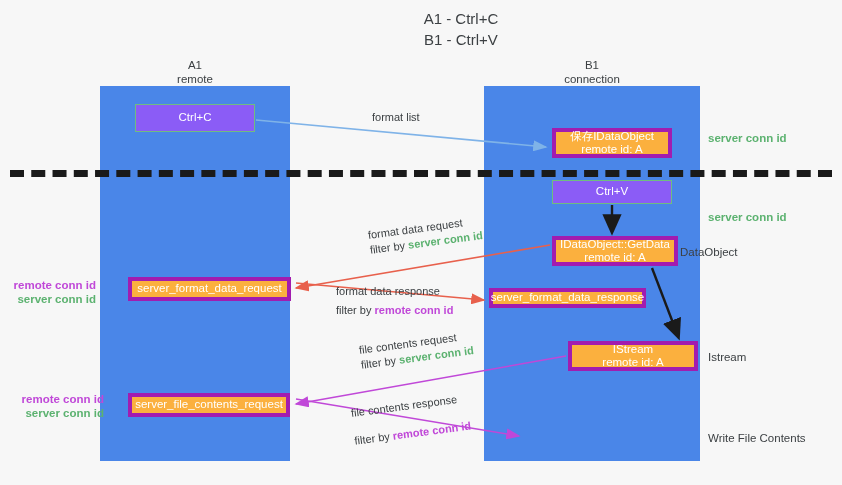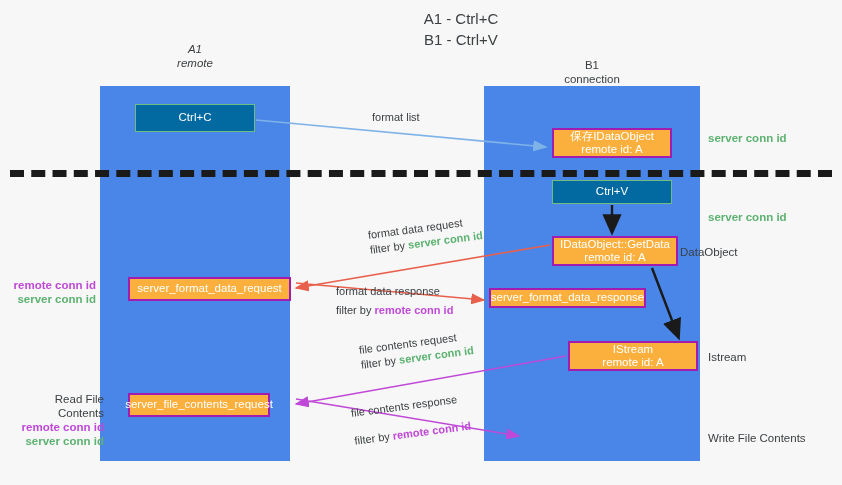--- a/index.html
+++ b/index.html
@@ -16,48 +16,48 @@
   
   #title{
     left:0;top:8px;width:842px;text-align:center;
     font-size:15px;line-height:21px;color:#3c4043;margin-left:40px;
   }
 
   
   .lane-head{
     text-align:center;font-size:11.5px;line-height:14px;color:#3c4043;
   }
-  #head-a1{left:100px;top:42px;width:190px;font-style:italic;}
+  #head-a1{left:100px;top:58px;width:190px;}
   #head-b1{left:484px;top:58px;width:216px;}
 
   
   .lane{background:#4a86e8;}
   #lane-a1{left:100px;top:86px;width:190px;height:375px;}
   #lane-b1{left:484px;top:86px;width:216px;height:375px;}
 
   
   .box{
     box-sizing:border-box;
     display:flex;flex-direction:column;
     align-items:center;justify-content:center;
     color:#ffffff;font-size:11.5px;line-height:13.5px;
     text-align:center;
   }
-  .box.green{background:#0369a1;border:1px solid #6fbd80;}
-  .box.orange{background:#fbb03e;border:2px solid #a21caf;}
+  .box.green{background:#8b5cf6;border:1px solid #6fbd80;}
+  .box.orange{background:#fbb03e;border:4px solid #a21caf;}
   .box .l2{font-size:11.5px;line-height:13.5px;}
 
   #b-ctrlc{left:135px;top:104px;width:120px;height:28px;}
   #b-save{left:552px;top:128px;width:120px;height:30px;}
   #b-ctrlv{left:552px;top:180px;width:120px;height:24px;}
   #b-getdata{left:552px;top:236px;width:126px;height:30px;}
   #b-fdreq{left:128px;top:277px;width:163px;height:24px;}
   #b-fdresp{left:489px;top:288px;width:157px;height:20px;}
   #b-istream{left:568px;top:341px;width:130px;height:30px;}
-  #b-fcreq{left:128px;top:393px;width:142px;height:24px;}
+  #b-fcreq{left:128px;top:393px;width:162px;height:24px;}
   #b-fcresp{left:524px;top:424px;width:161px;height:24px;}
 
   
   #divider{
     left:10px;top:170px;width:822px;height:0;
     border-top:7px dashed #1a1a1a;
   }
 
   
   .annot{font-size:11.5px;line-height:14px;}
@@ -211,18 +211,17 @@
   <div class="abs annot c-plain" id="a-dataobject">DataObject</div>
   <div class="abs annot c-plain" id="a-istream">Istream</div>
   <div class="abs annot c-plain" id="a-write">Write File Contents</div>
 
   <div class="abs annot" id="a-left-1">
     <div class="c-purple">remote conn id</div>
     <div class="c-green">server conn id</div>
   </div>
 
   <div class="abs annot" id="a-left-2">
-    <div class="hdr">Read File Contents</div>
     <div class="c-purple">remote conn id</div>
     <div class="c-green">server conn id</div>
   </div>
 
 </div>
 
 </body></html>

